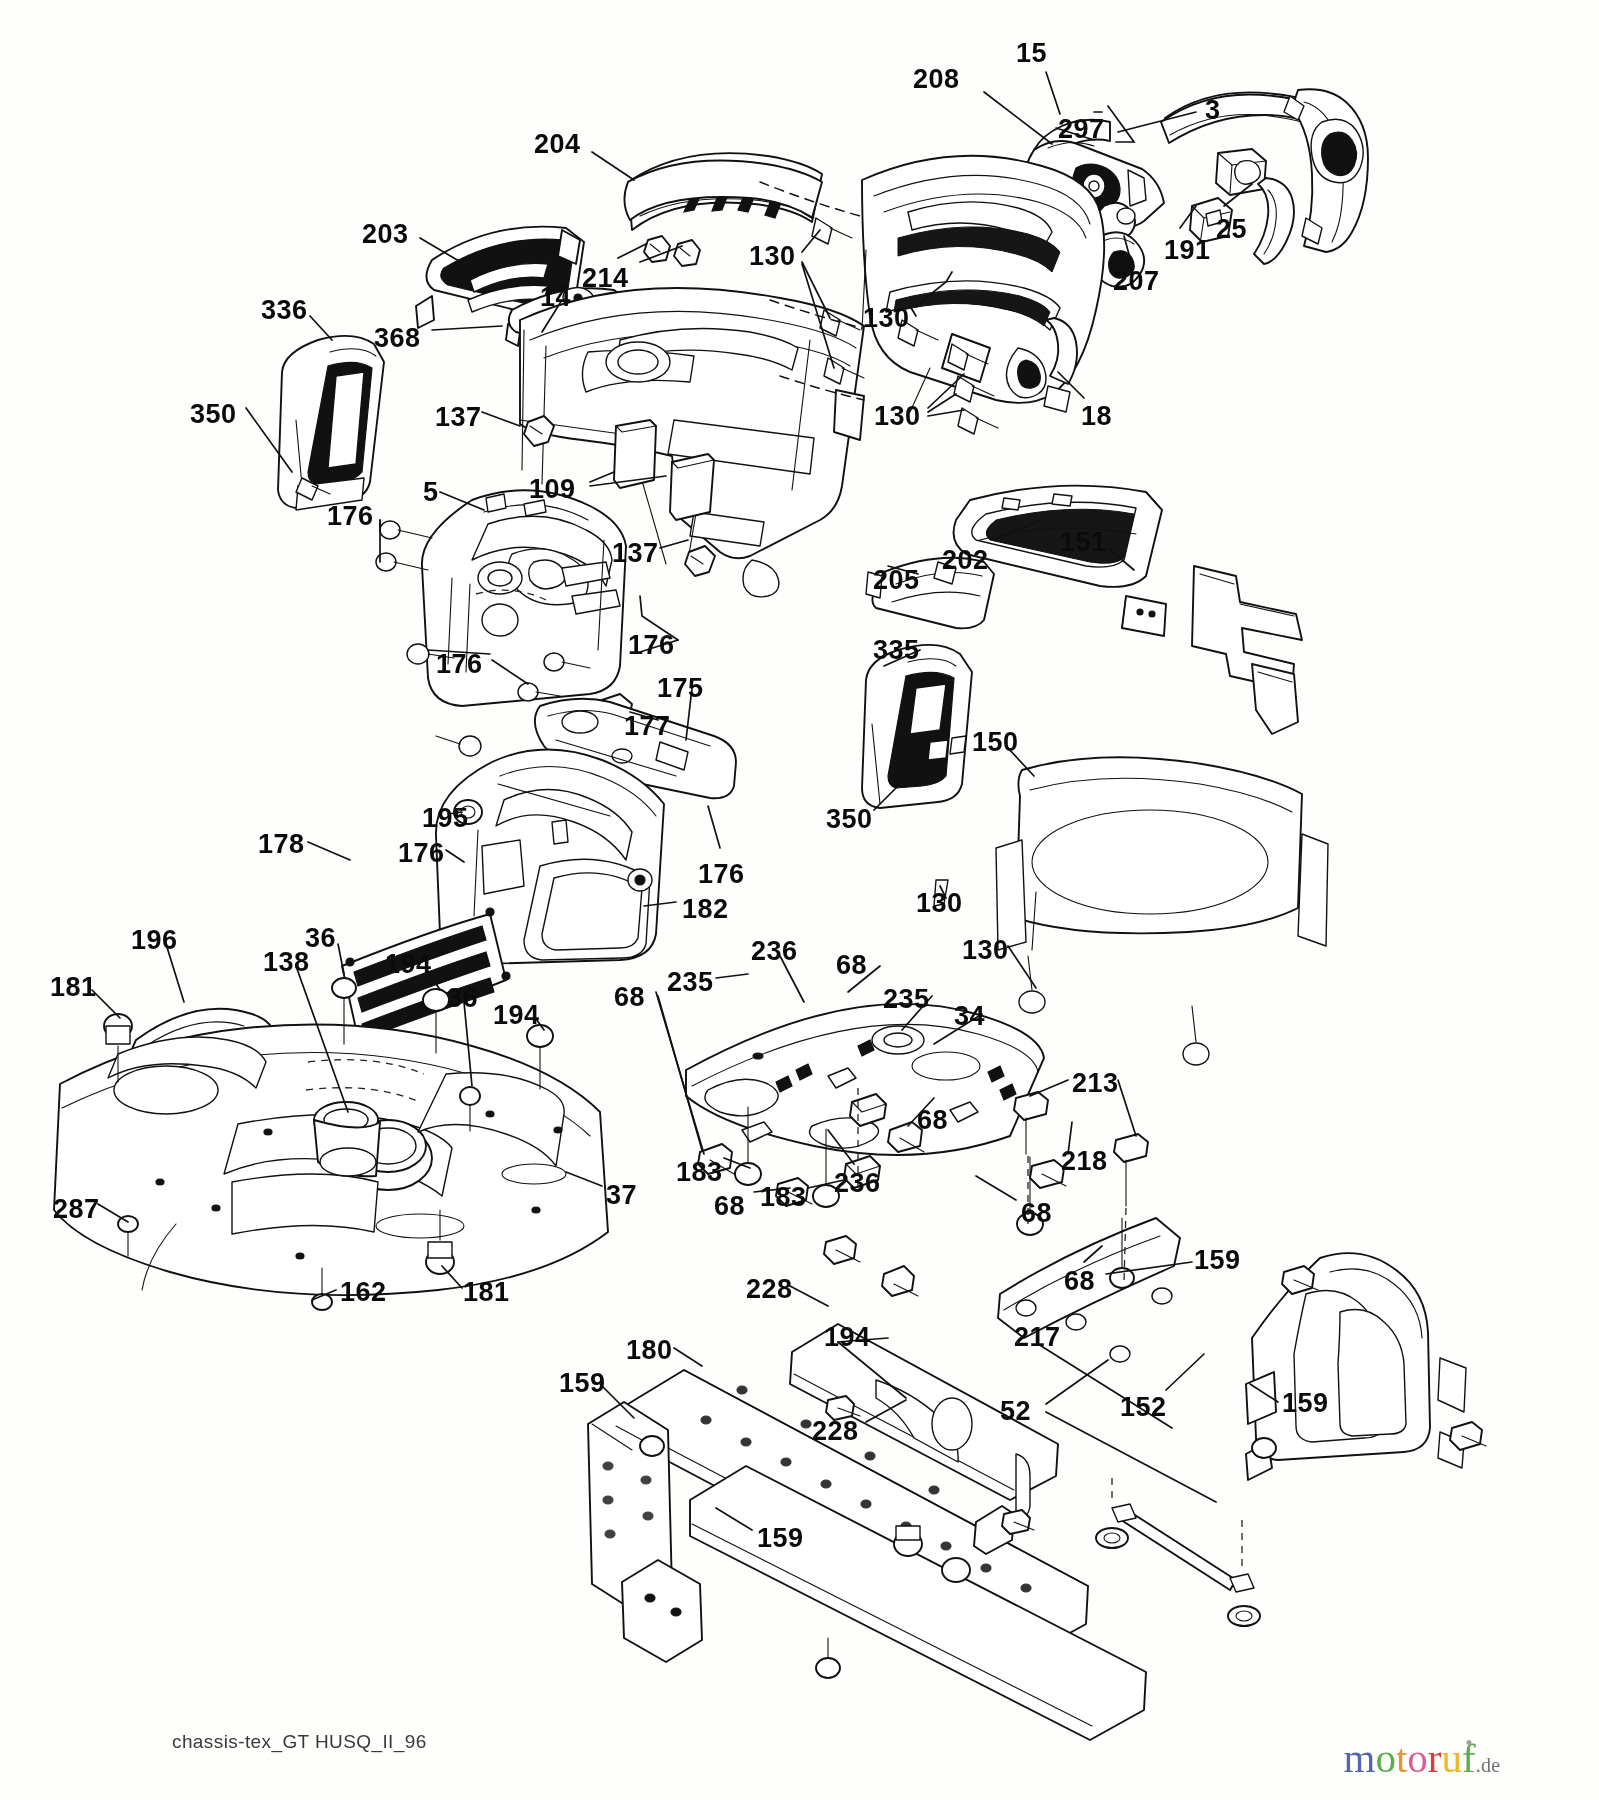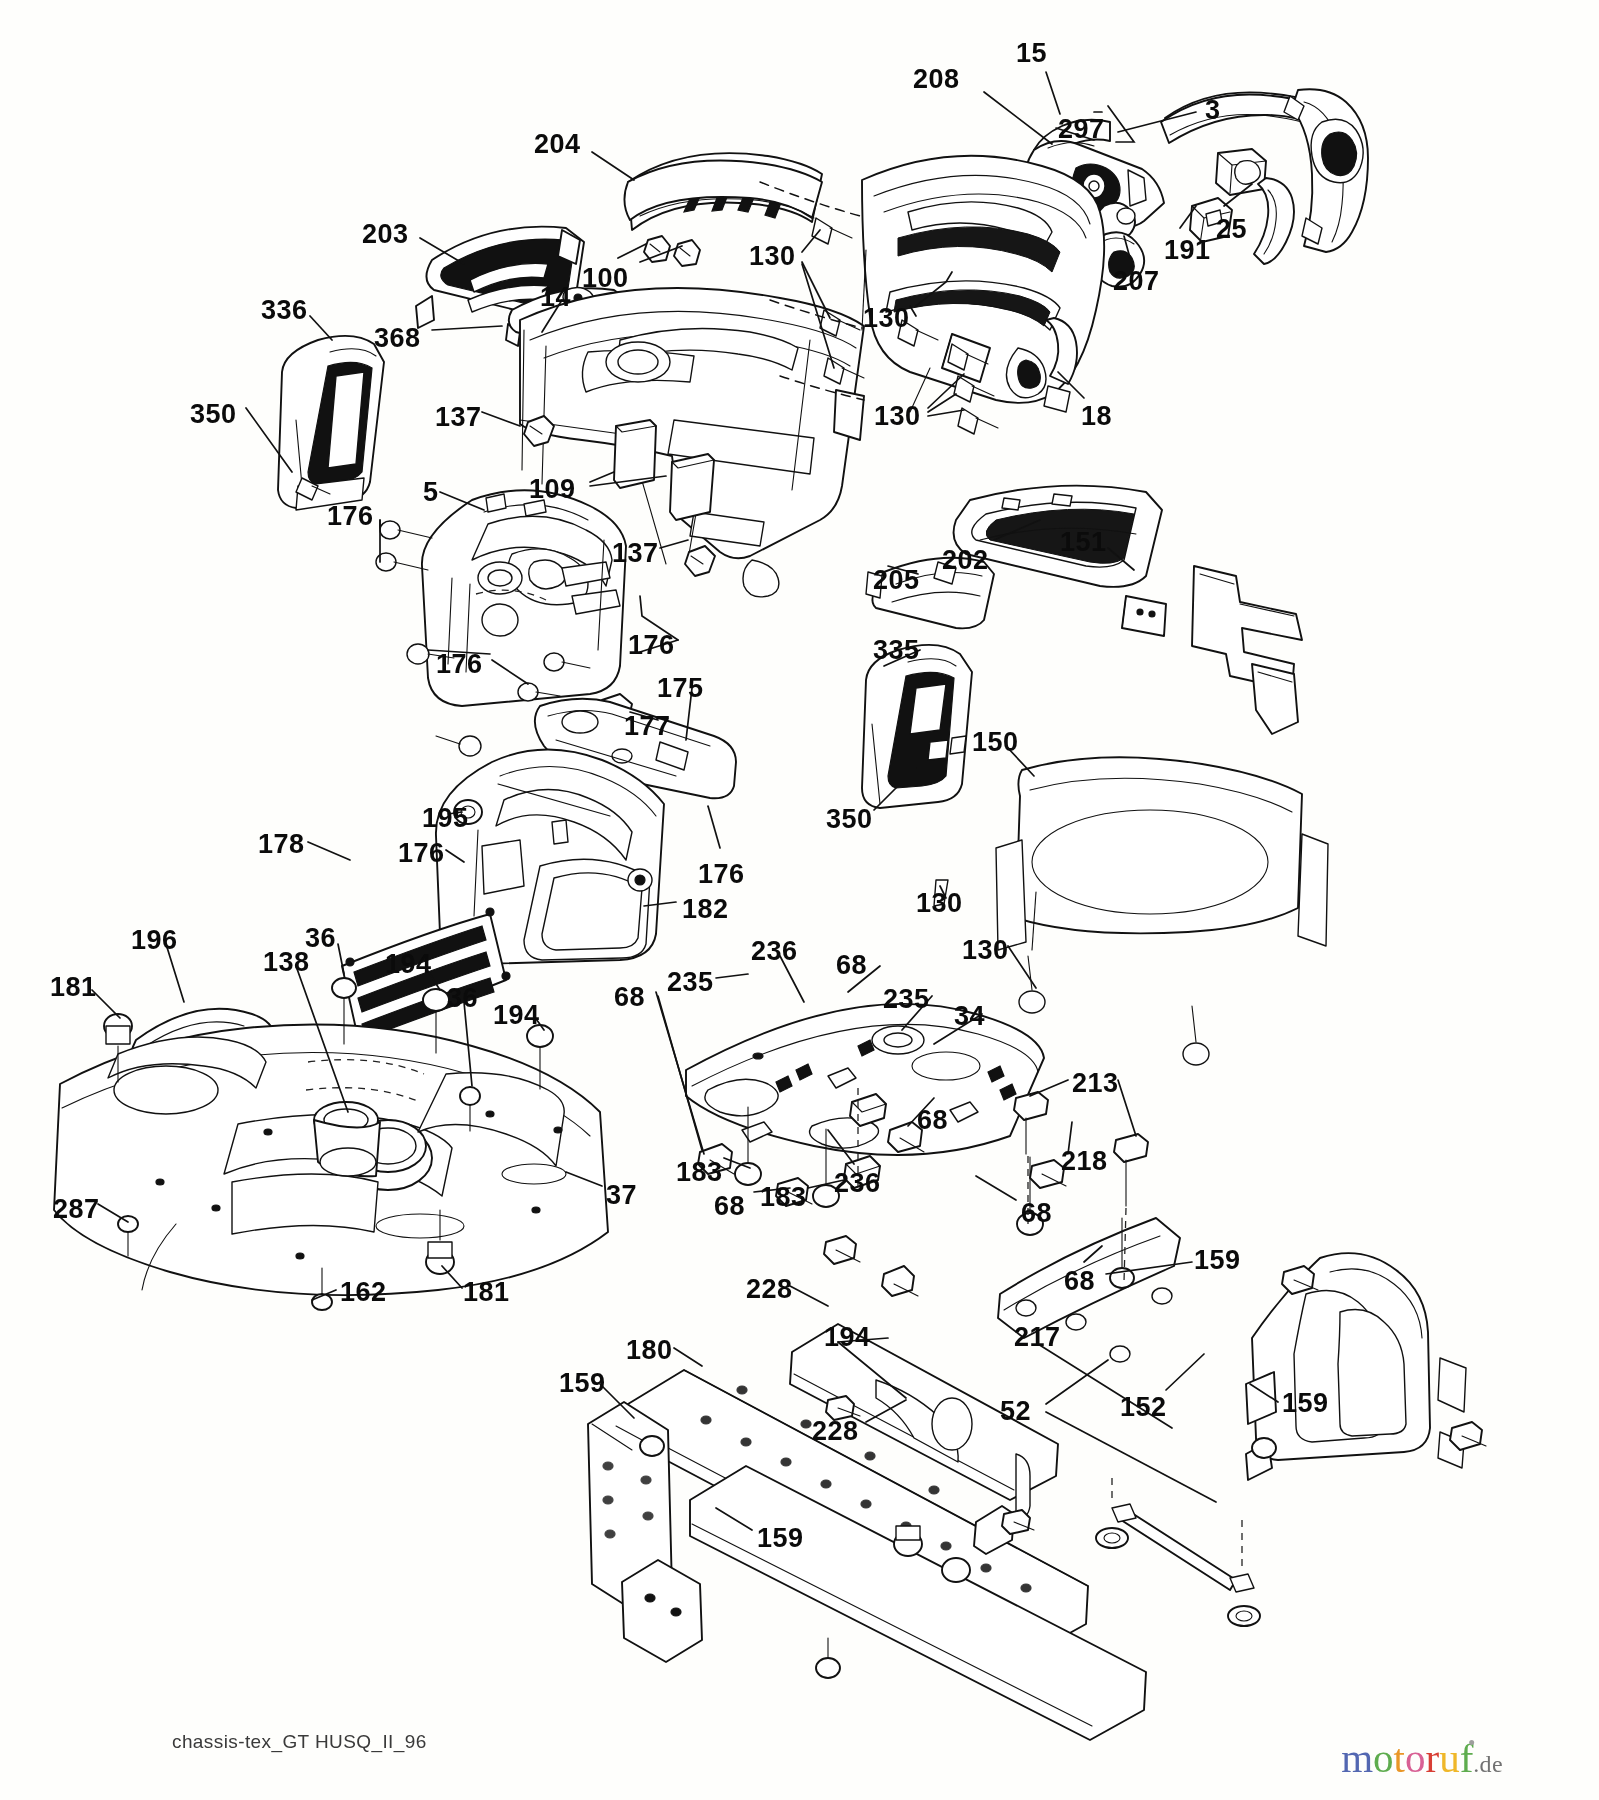--- a/index.html
+++ b/index.html
@@ -48,21 +48,21 @@
     position:absolute;
     left:1422px;top:1738px;
     transform:translateX(-50%);
     font-family:"Liberation Serif",serif;
     font-size:41px;
     line-height:1;
     white-space:nowrap;
     opacity:0.95;
   }
   #watermark .l{display:inline-block;}
-  #watermark .de{font-size:24px;color:#6b6b6b;letter-spacing:0.3px;}
+  #watermark .de{font-size:20px;color:#6b6b6b;letter-spacing:0.3px;}
   #watermark .dot{
     position:absolute;right:29px;top:2px;
     width:5px;height:5px;border-radius:50%;background:#9a9a9a;
   }
 </style>
 </head>
 <body>
 
 <div id="sheet">
 
@@ -874,21 +874,21 @@
 
   <div id="callout-layer">
       <div class="callout" style="left: 1016px; top: 40px;">15</div>
       <div class="callout" style="left: 913px; top: 66px;">208</div>
       <div class="callout" style="left: 1205px; top: 97px;">3</div>
       <div class="callout" style="left: 1058px; top: 116px;">297</div>
       <div class="callout" style="left: 534px; top: 131px;">204</div>
       <div class="callout" style="left: 1216px; top: 216px;">25</div>
       <div class="callout" style="left: 362px; top: 221px;">203</div>
       <div class="callout" style="left: 1164px; top: 237px;">191</div>
-      <div class="callout" style="left: 582px; top: 265px;">100</div>
+      <div class="callout" style="left: 582px; top: 265px;">214</div>
       <div class="callout" style="left: 749px; top: 243px;">130</div>
       <div class="callout" style="left: 1113px; top: 268px;">207</div>
       <div class="callout" style="left: 540px; top: 284px;">14</div>
       <div class="callout" style="left: 863px; top: 305px;">130</div>
       <div class="callout" style="left: 261px; top: 297px;">336</div>
       <div class="callout" style="left: 374px; top: 325px;">368</div>
       <div class="callout" style="left: 190px; top: 401px;">350</div>
       <div class="callout" style="left: 874px; top: 403px;">130</div>
       <div class="callout" style="left: 435px; top: 404px;">137</div>
       <div class="callout" style="left: 1081px; top: 403px;">18</div>

